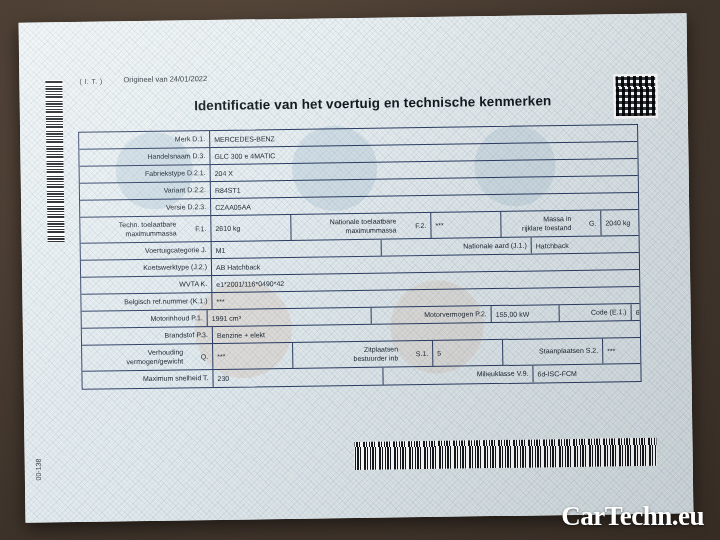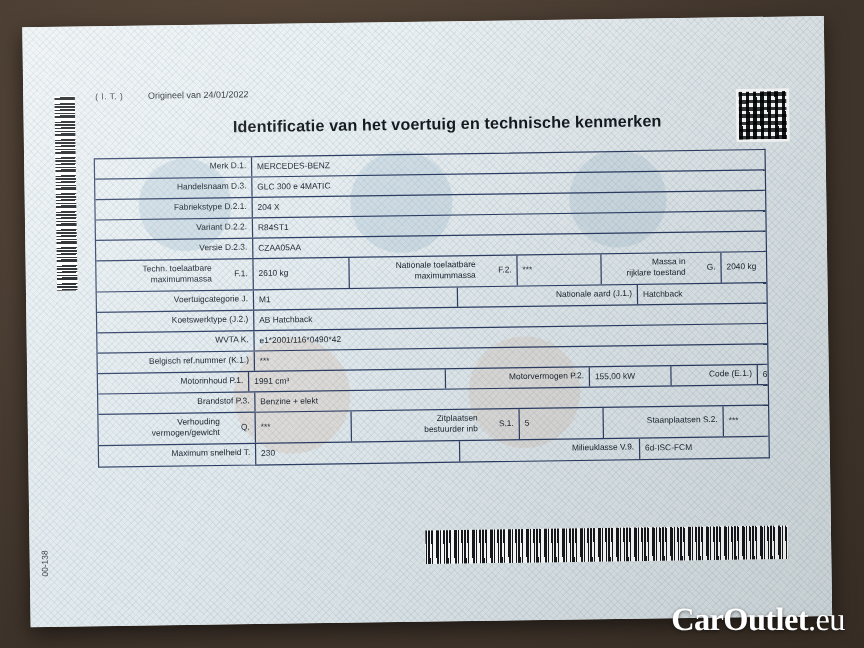--- a/index.html
+++ b/index.html
@@ -198,21 +198,21 @@
     position: absolute;
     right: 16px;
     bottom: 8px;
     font-size: 27px;
     font-weight: bold;
     color: #ffffff;
     letter-spacing: -0.5px;
     text-shadow: 0 1px 3px rgba(0,0,0,0.55);
     font-family: "Liberation Serif", serif;
   }
-  #watermark .dom { font-weight: normal; }
+  #watermark .dom { font-weight: bold; }
 </style>
 </head>
 <body>
 
 <div id="photo">
 
   <div id="paper">
 
     <div class="layer">
 
@@ -319,16 +319,16 @@
         </div>
 
       </div>
 
       <div id="barcode-bottom" class="barcode"></div>
 
     </div>
   </div>
 
   <div id="watermark">
-    <span>Car</span><span>Outlet</span><span class="dom">.eu</span>
+    <span>Car</span><span>Techn</span><span class="dom">.eu</span>
   </div>
 
 </div>
 
 </body></html>

